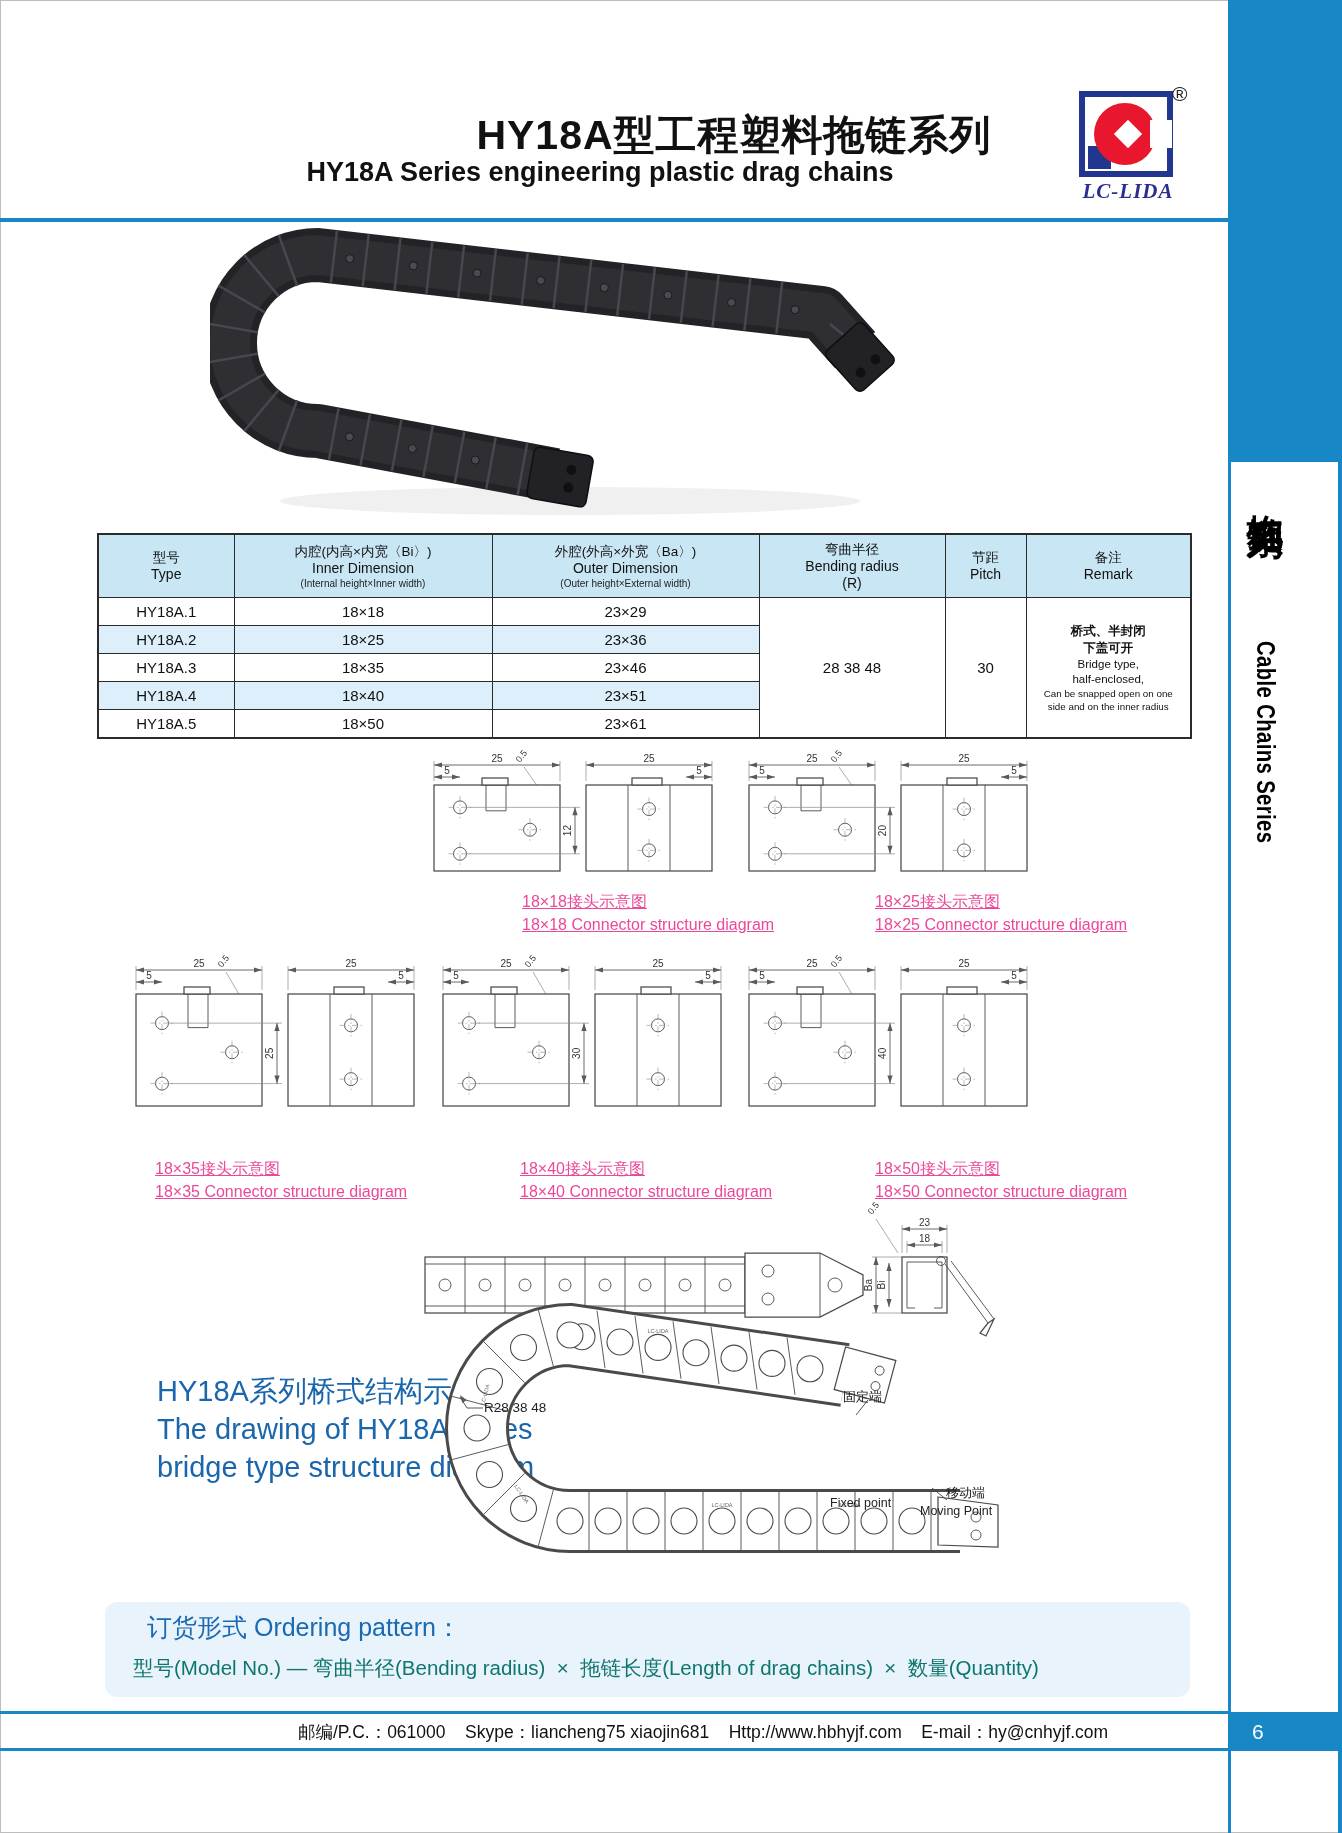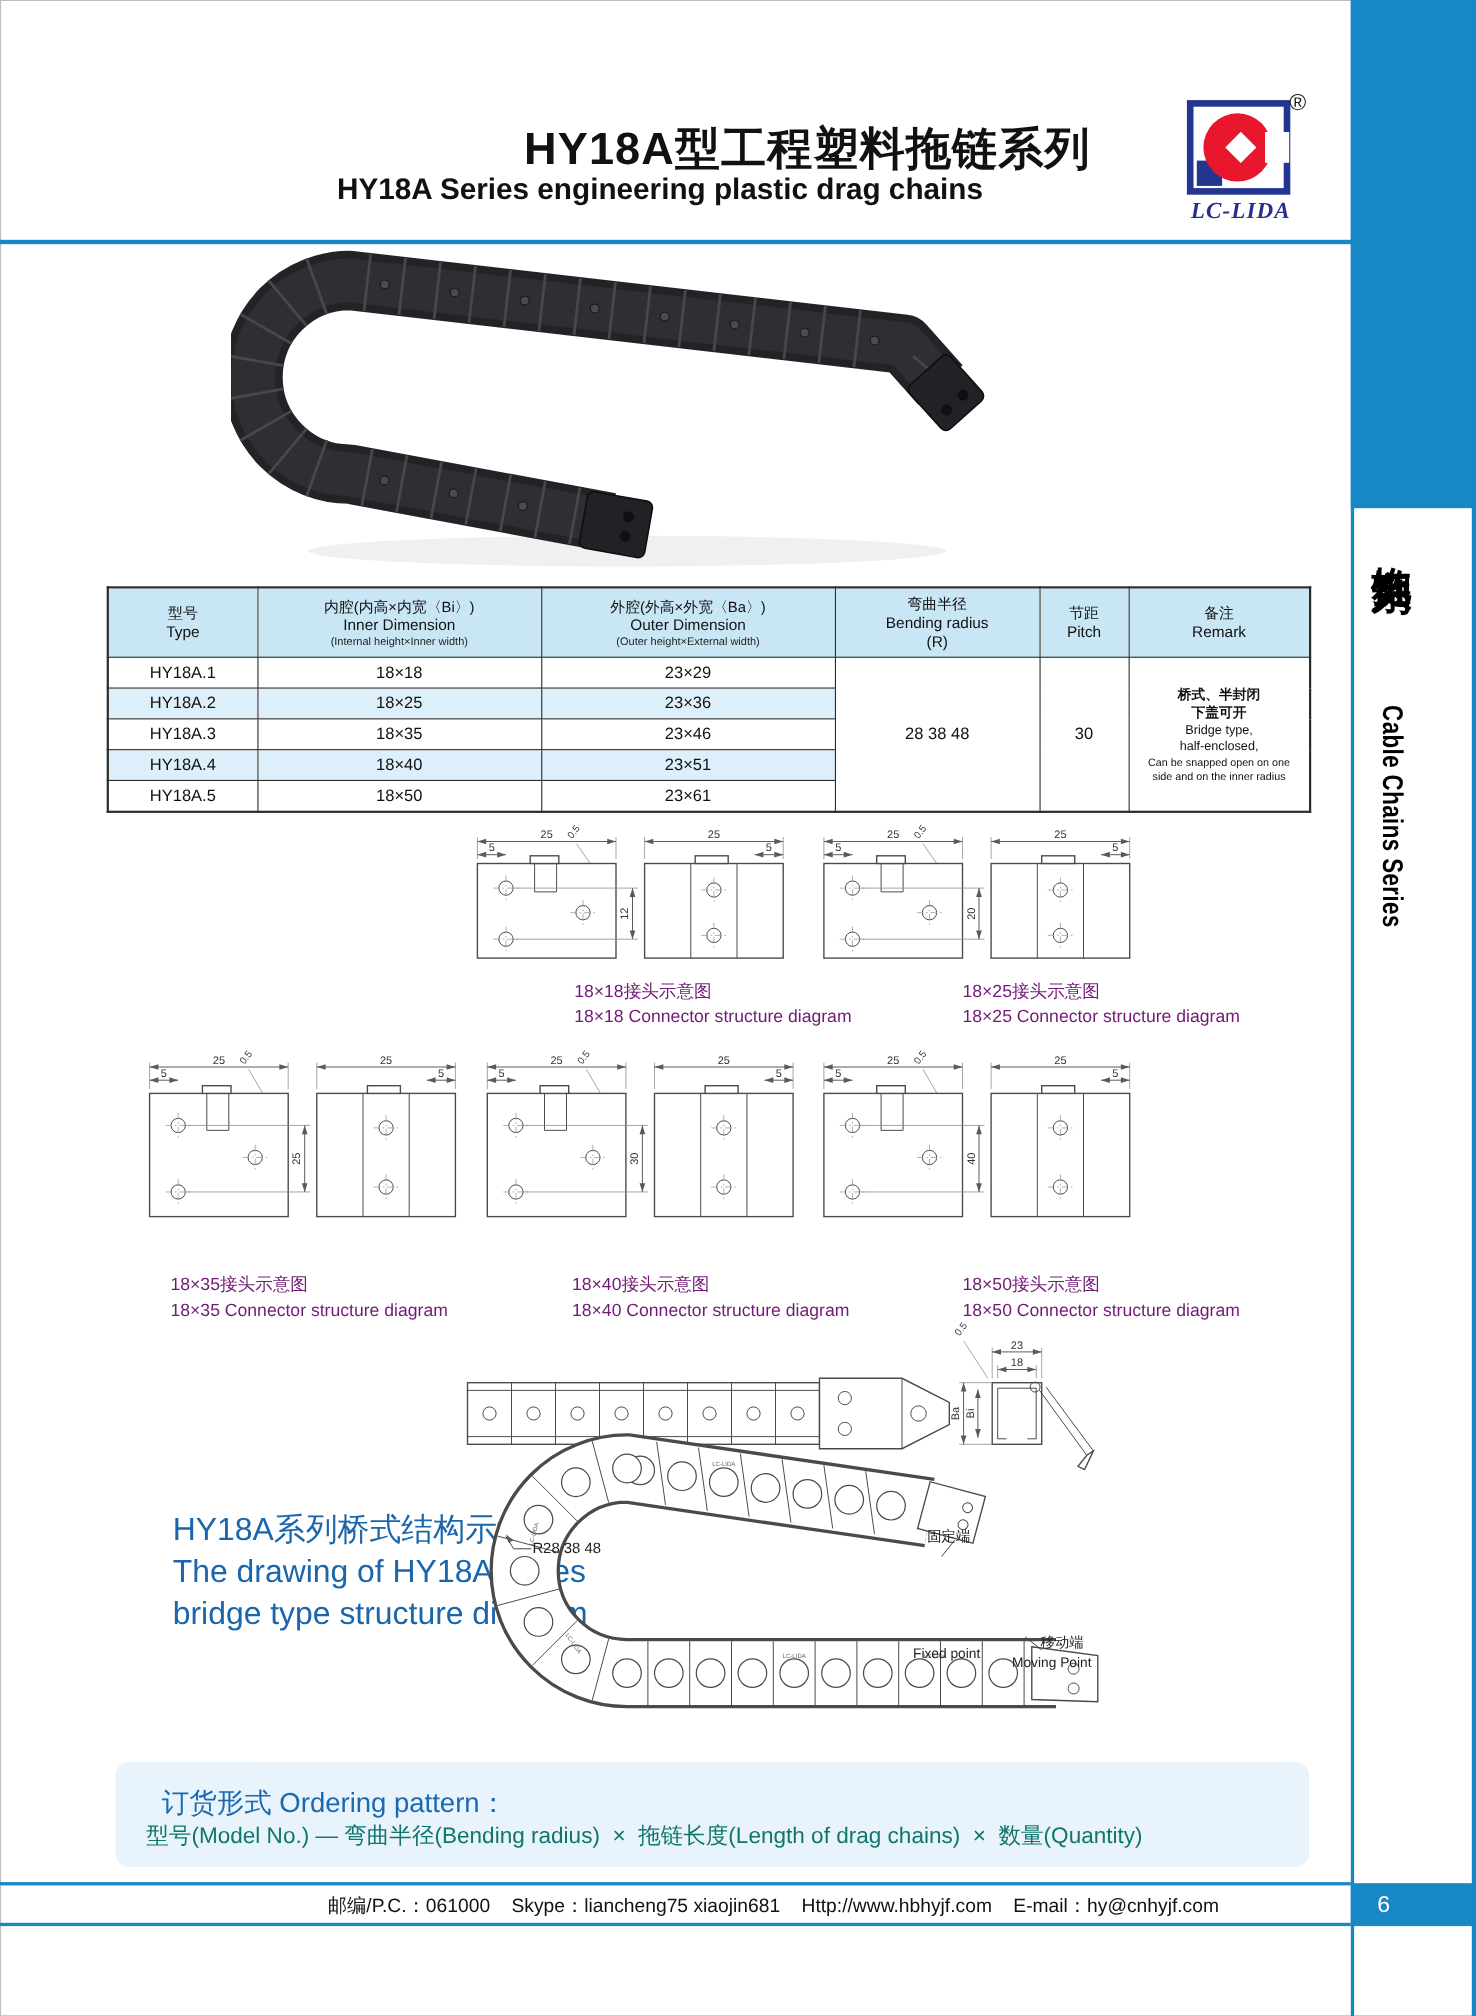--- a/index.html
+++ b/index.html
@@ -34,21 +34,21 @@
   td.mg{background:#fff;}
   td.rem{font-size:12px;}
   .rz{font-size:12.5px;line-height:17px;font-weight:bold;}
   .re{font-size:11.5px;line-height:15px;}
   .rs{font-size:9.8px;line-height:13px;}
   
   .intro{color:#1a66ac;}
   .intro1 div{font-size:24px;line-height:37px;}
   .intro2 div{font-size:29px;line-height:38px;}
   
-  .cap div{font-size:16px;line-height:22.5px;color:#701a75;white-space:nowrap;}
+  .cap div{font-size:16px;line-height:22.5px;color:#ec4899;white-space:nowrap;text-decoration:underline;}
   
   .dlab{font-size:13px;color:#222;white-space:nowrap;}
   
   .order-box{background:#e8f3fb;border-radius:12px;}
   .order-title{font-size:25px;color:#1a69b2;}
   .order-formula{font-size:20.5px;color:#0f766e;white-space:pre;}
   
   .footer-text{font-size:17.5px;color:#111;white-space:pre;}
   
   svg text.dt{font:10px "Liberation Sans",sans-serif;fill:#333;}
@@ -368,21 +368,21 @@
         <line class="ldr" x1="448" y1="205" x2="436" y2="220"></line>
         <line class="ldr" x1="527" y1="305" x2="512" y2="293"></line>
       </svg></div>
   <div class="abs dlab" style="left:484px;top:1400px;font-size:13.5px;">R28 38 48</div>
   <div class="abs dlab" style="left:843px;top:1388px;">固定端</div>
   <div class="abs dlab" style="left:830px;top:1484px;font-size:12.5px;margin-top:12px;">Fixed point</div>
   <div class="abs dlab" style="left:946px;top:1484px;">移动端</div>
   <div class="abs dlab" style="left:920px;top:1504px;font-size:12.5px;">Moving Point</div>
 
   <div class="abs order-box" style="left:105px;top:1602px;width:1085px;height:95px;">
-    <div class="abs order-title" style="left:42px;top:20px;">订货形式 Ordering pattern：</div>
+    <div class="abs order-title" style="left:42px;top:9px;">订货形式 Ordering pattern：</div>
     <div class="abs order-formula" style="left:28px;top:52px;">型号(Model No.) — 弯曲半径(Bending radius)  ×  拖链长度(Length of drag chains)  ×  数量(Quantity)</div>
   </div>
 
   <div class="abs rule" style="left:0;top:1711px;width:1228px;height:3px;"></div>
   <div class="abs rule" style="left:0;top:1748px;width:1228px;height:3px;"></div>
   <div class="abs footer-text" style="left:298px;top:1720px;">邮编/P.C.：061000    Skype：liancheng75 xiaojin681    Http://www.hbhyjf.com    E-mail：hy@cnhyjf.com</div>
 
 <div class="abs" style="left: 428px; top: 745px;"><svg width="290" height="145" viewBox="0 0 290 145">
         <line class="ext" x1="6" y1="36" x2="6" y2="16"></line>
         <line class="ext" x1="132" y1="36" x2="132" y2="16"></line>

